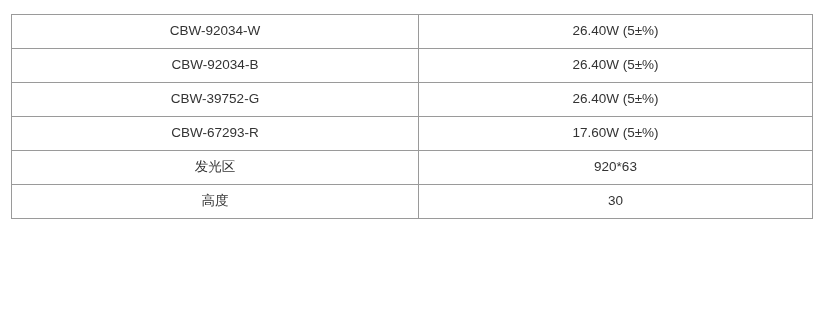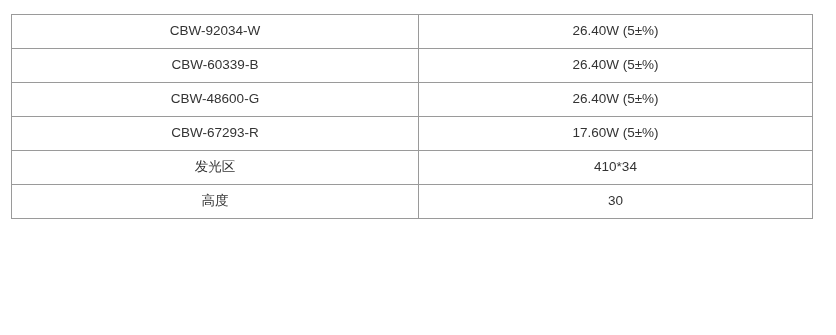--- a/index.html
+++ b/index.html
@@ -57,34 +57,34 @@
       <colgroup>
         <col class="col-name">
         <col class="col-value">
       </colgroup>
       <tbody>
           <tr>
             <td class="cell-name">CBW-92034-W</td>
             <td class="cell-value">26.40W (5±%)</td>
           </tr>
           <tr>
-            <td class="cell-name">CBW-60339-B</td>
+            <td class="cell-name">CBW-92034-B</td>
             <td class="cell-value">26.40W (5±%)</td>
           </tr>
           <tr>
-            <td class="cell-name">CBW-48600-G</td>
+            <td class="cell-name">CBW-39752-G</td>
             <td class="cell-value">26.40W (5±%)</td>
           </tr>
           <tr>
             <td class="cell-name">CBW-67293-R</td>
             <td class="cell-value">17.60W (5±%)</td>
           </tr>
           <tr>
             <td class="cell-name">发光区</td>
-            <td class="cell-value">410*34</td>
+            <td class="cell-value">920*63</td>
           </tr>
           <tr>
             <td class="cell-name">高度</td>
             <td class="cell-value">30</td>
           </tr>
         </tbody>
     </table>
   </div>
 </div>
 

